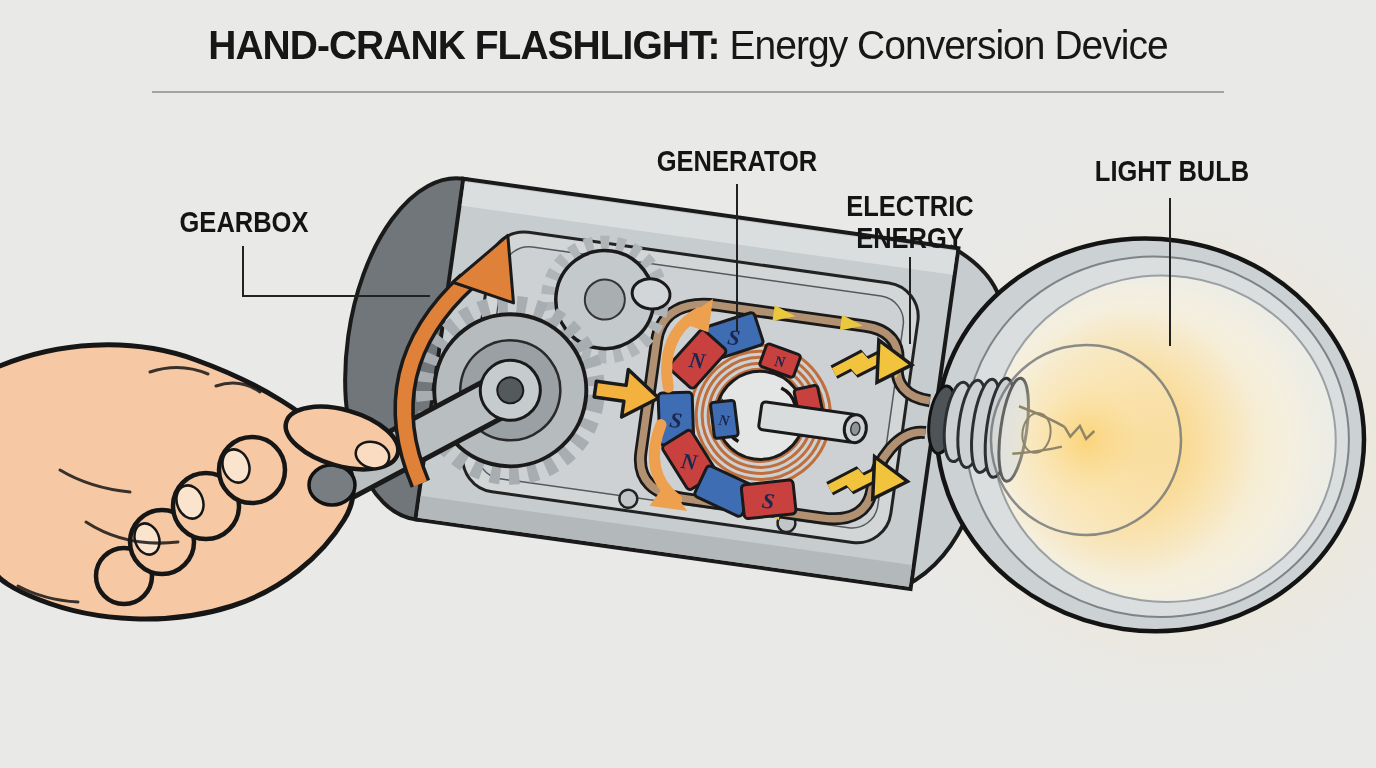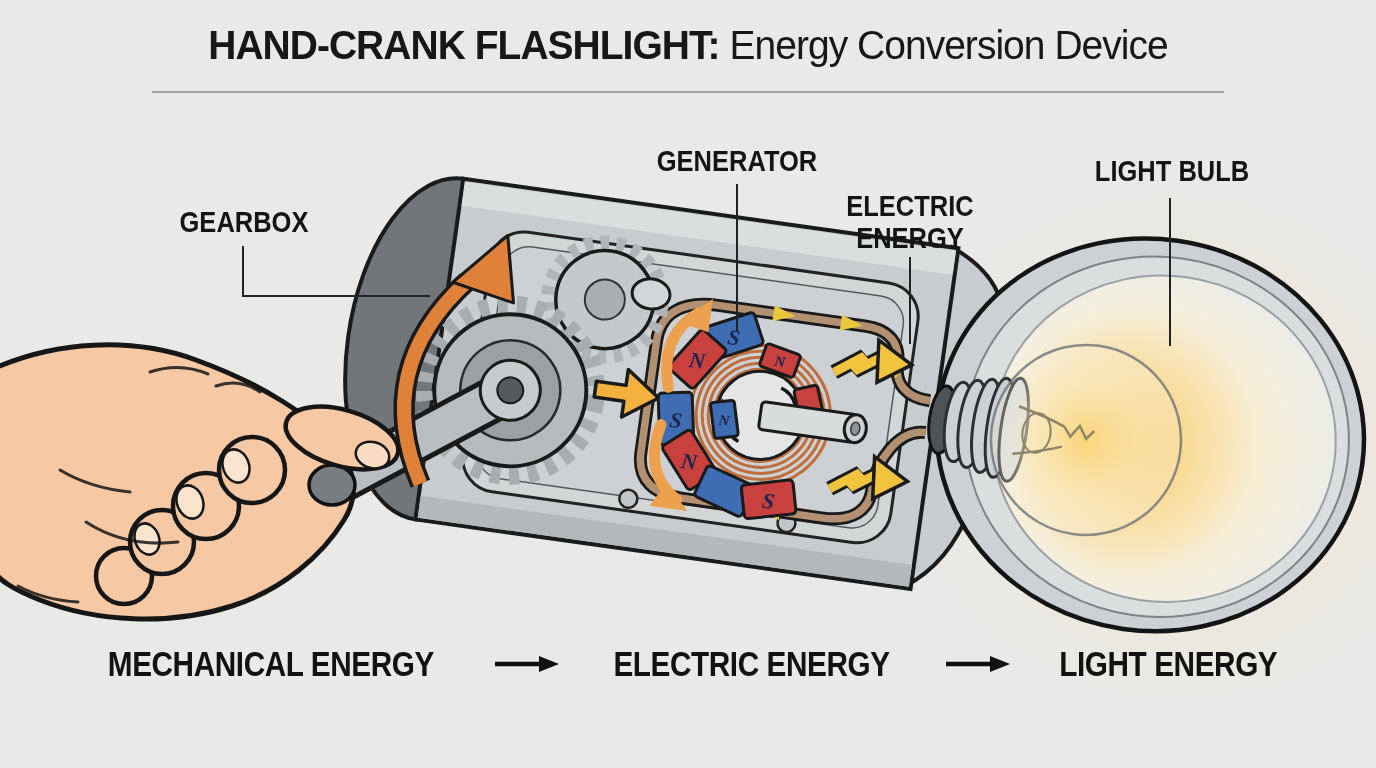--- a/index.html
+++ b/index.html
@@ -249,26 +249,13 @@
   <div class="title-underline"></div>
 
   <div class="part-label" style="left:244px;top:205px">GEARBOX</div>
   <div class="part-label" style="left:737px;top:144px">GENERATOR</div>
   <div class="part-label two-line" style="left:910px;top:190px">
     <div>ELECTRIC</div>
     <div>ENERGY</div>
   </div>
   <div class="part-label" style="left:1172px;top:154px">LIGHT BULB</div>
 
-  <div class="flow-row">
-    <span class="flow-step">MECHANICAL ENERGY</span>
-    <svg class="flow-arrow" width="66" height="20">
-      <line x1="2" y1="10" x2="46" y2="10" stroke="#111" stroke-width="4.5"></line>
-      <polygon points="46,2 66,10 46,18" fill="#111"></polygon>
-    </svg>
-    <span class="flow-step">ELECTRIC ENERGY</span>
-    <svg class="flow-arrow" width="66" height="20">
-      <line x1="2" y1="10" x2="46" y2="10" stroke="#111" stroke-width="4.5"></line>
-      <polygon points="46,2 66,10 46,18" fill="#111"></polygon>
-    </svg>
-    <span class="flow-step">LIGHT ENERGY</span>
-  </div>
 </div>
 
 </body></html>

